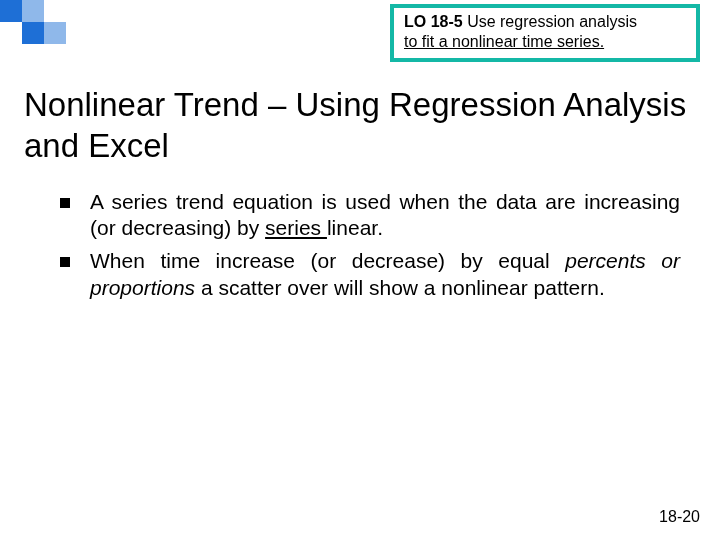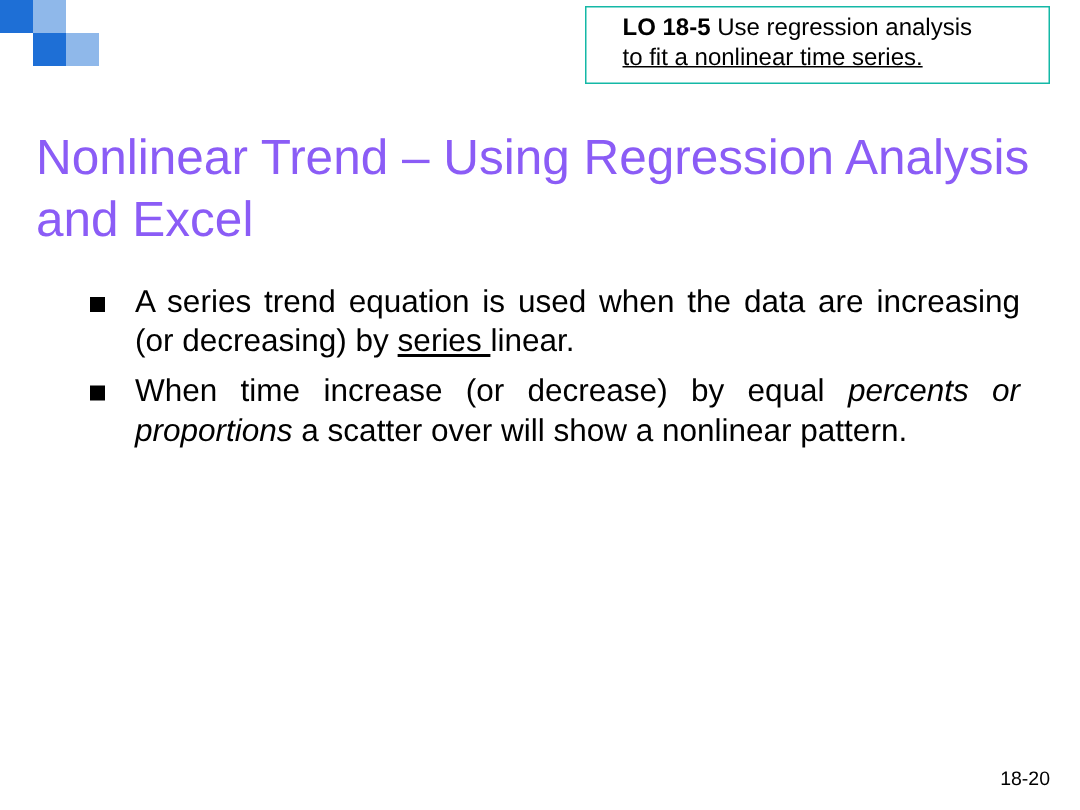--- a/index.html
+++ b/index.html
@@ -6,31 +6,31 @@
   html, body { width: 720px; height: 540px; font-family: Arial, Helvetica, sans-serif; background: #fff; overflow: hidden; }
   .slide { position: relative; width: 720px; height: 540px; }
   .header-row { display: flex; align-items: flex-start; height: 70px; }
   .tetromino { position: relative; width: 130px; height: 46px; flex: 0 0 130px; margin-top: 0; }
   .sq { position: absolute; width: 22px; height: 22px; background: #1e6fd6; }
   .sq.light { background: #8fb8ea; }
   .sq1 { left: 0;  top: 0; }
   .sq2 { left: 22px; top: 0; }
   .sq3 { left: 22px; top: 22px; }
   .sq4 { left: 44px; top: 22px; }
-  .lo-box { border: 1px solid #14b8a6; padding: 4px 12px 6px 24px; margin-left: 260px; margin-top: 4px; font-size: 16px; line-height: 1.25; width: 310px; }
+  .lo-box { border: 4px solid #14b8a6; padding: 4px 12px 6px 10px; margin-left: 260px; margin-top: 4px; font-size: 16px; line-height: 1.25; width: 310px; }
   .lo-box .bold { font-weight: 700; }
   .lo-box .u { white-space: nowrap; }
-  .title { font-size: 33px; font-weight: 400; padding: 14px 24px 4px 24px; line-height: 1.25; color: #8b5cf6; }
+  .title { font-size: 33px; font-weight: 400; padding: 14px 24px 4px 24px; line-height: 1.25; color: #000000; }
   .body { padding: 18px 40px 0 50px; }
   ul.bullets { list-style: none; }
   ul.bullets > li { position: relative; padding-left: 40px; font-size: 21px; line-height: 1.28; text-align: justify; margin-bottom: 6px; color: #000; }
   ul.bullets > li::before { content: ""; position: absolute; left: 10px; top: 9px; width: 10px; height: 10px; background: #000; }
   .u { text-decoration: underline; }
   .em { font-style: italic; }
-  .pagenum { position: absolute; right: 20px; bottom: 14px; font-size: 13px; color: #000; }
+  .pagenum { position: absolute; right: 20px; bottom: 14px; font-size: 16px; color: #000; }
 </style>
 </head>
 <body>
 
 <div class="slide">
 
   <div class="header-row">
     <div class="tetromino">
       <div class="sq sq1"></div>
       <div class="sq light sq2"></div>

